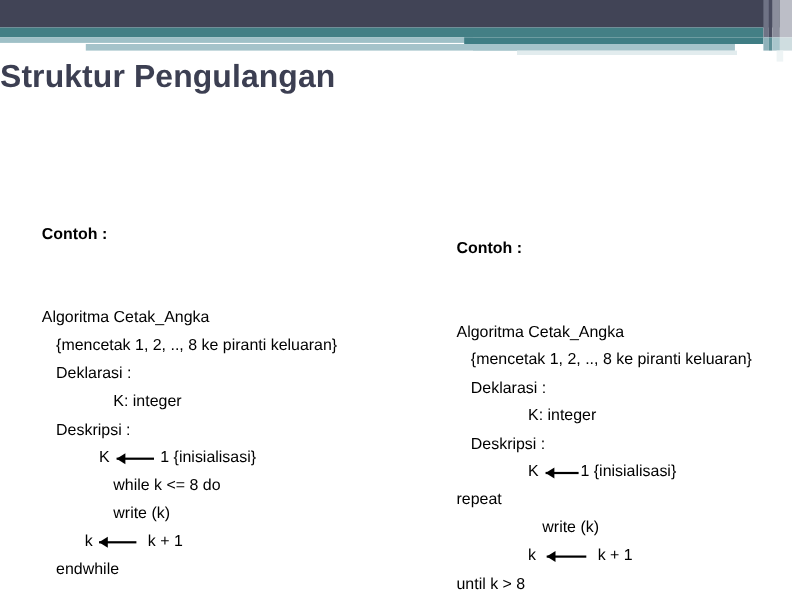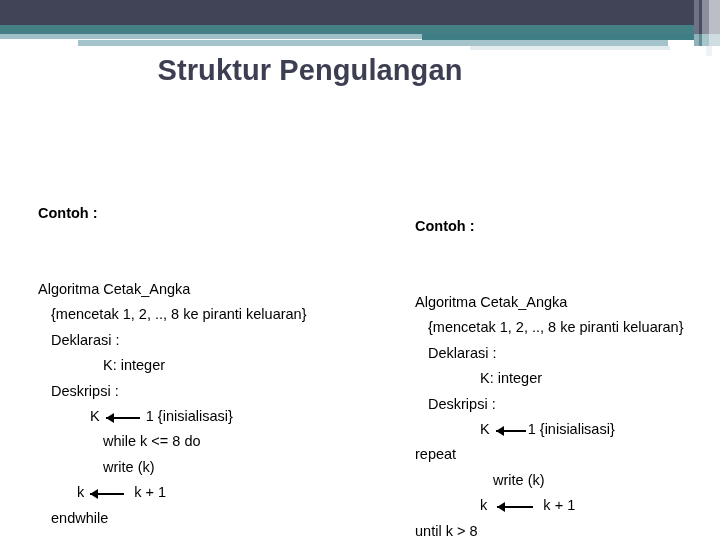--- a/index.html
+++ b/index.html
@@ -76,21 +76,21 @@
   .vstrip-d2 { top: 34px; left: 709px; width: 11px; height: 12px; background: #cfdde0; }
 
   .vstrip-tail { top: 46px; left: 706px; width: 6px; height: 10px; background: #eef4f5; }
 
   
   .slide-title {
     position: absolute;
     left: 0;
     top: 54px;
     width: 620px;
-    text-align: center;
+    text-align: left;
     font-size: 29px;
     font-weight: bold;
     color: #3c3f52;
     letter-spacing: 0.1px;
     white-space: nowrap;
   }
 
   
   .codeblock {
     position: absolute;

